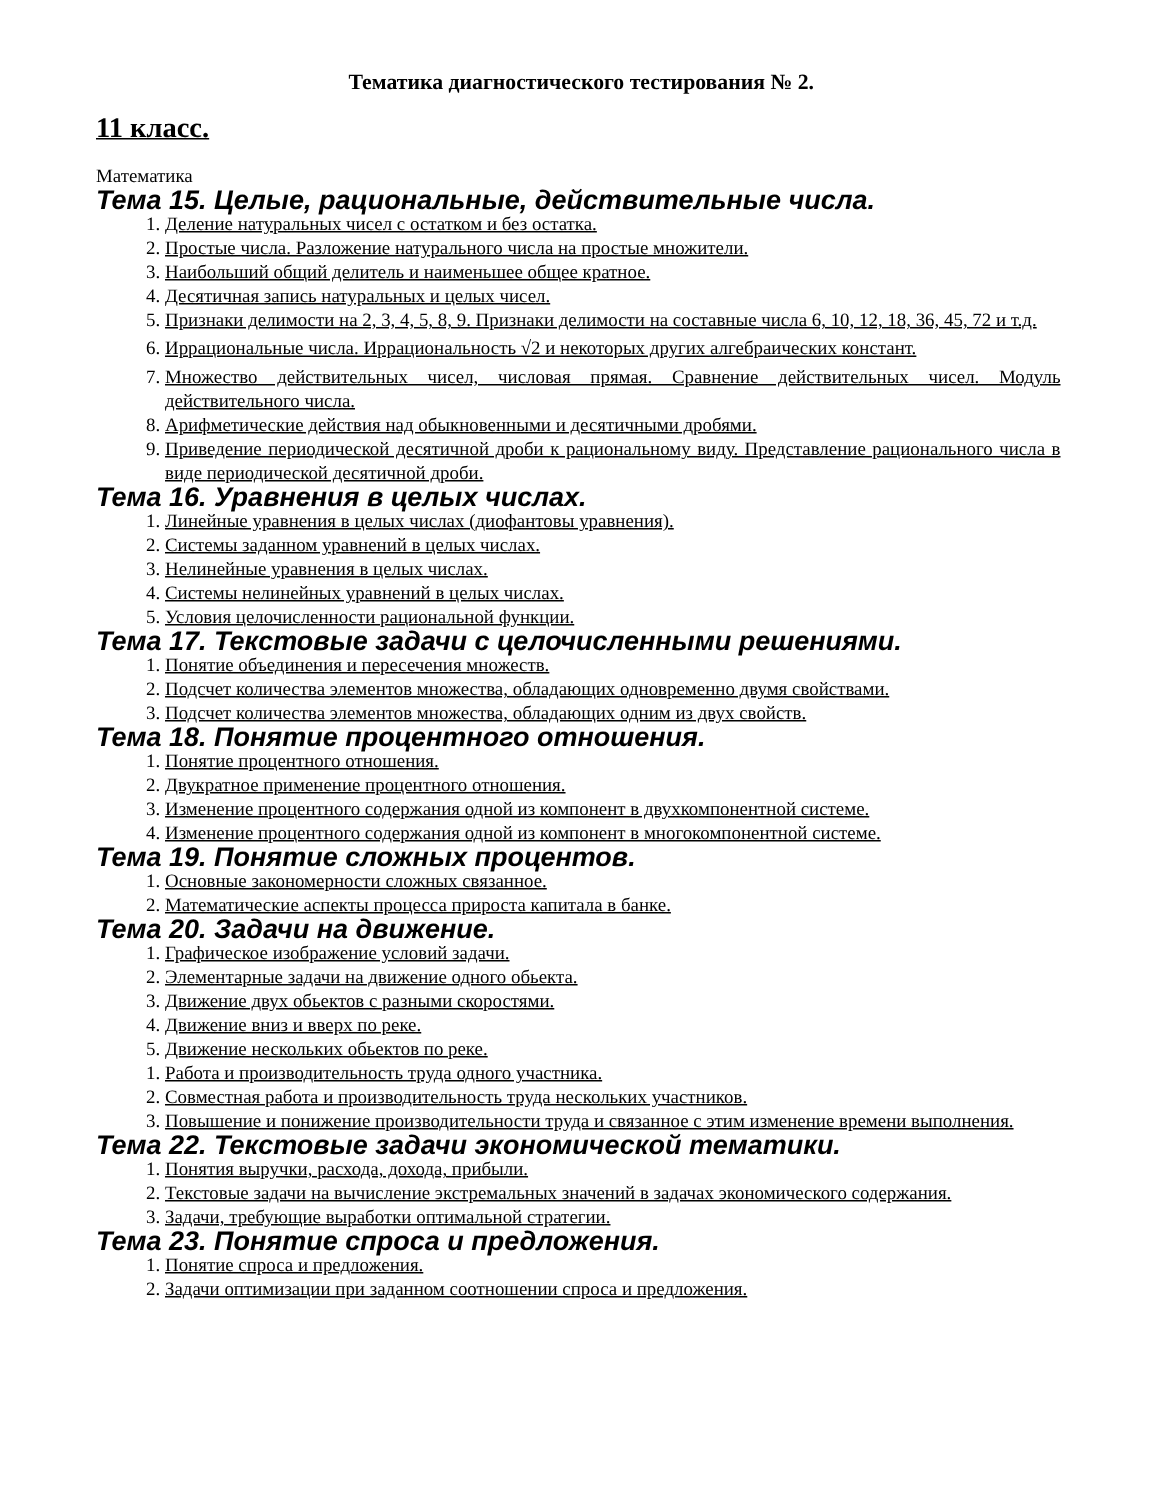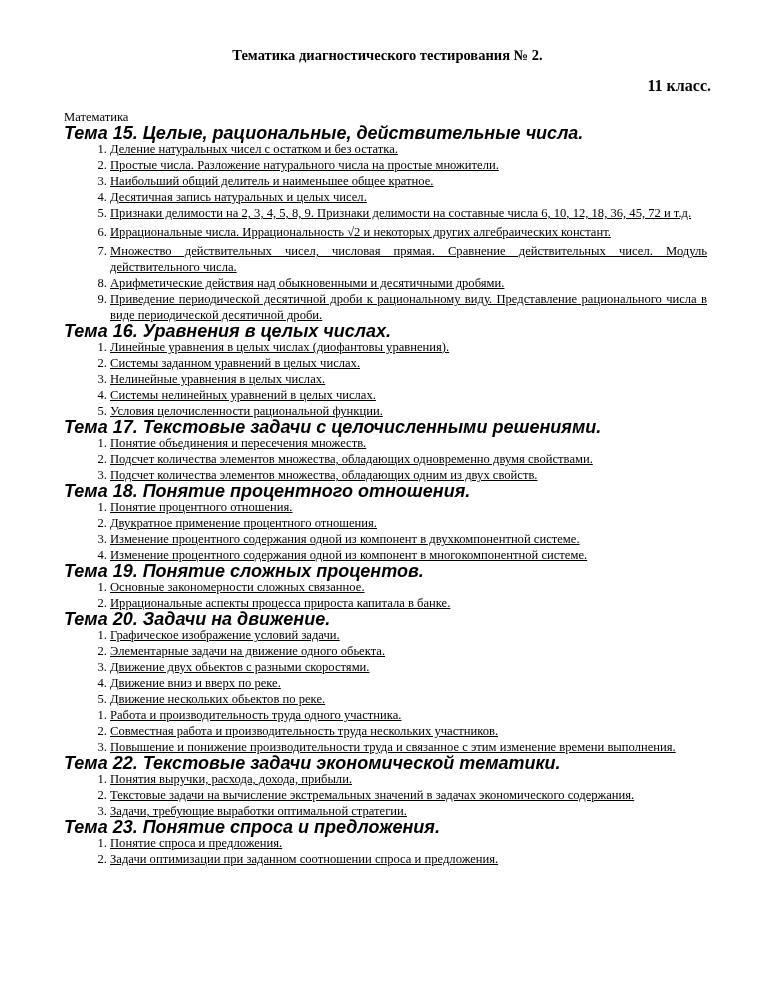--- a/index.html
+++ b/index.html
@@ -22,26 +22,27 @@
   }
   .doc-title {
     text-align: center;
     font-weight: bold;
     font-size: 14.5px;
     line-height: 18px;
     margin: 0 0 13px 0;
     font-family: "Liberation Serif", serif;
   }
   .doc-subtitle {
-    text-align: right;
+    text-align: left;
     font-weight: bold;
-    font-size: 16px;
+    font-size: 19px;
     line-height: 18px;
     margin: 0 0 14px 0;
     font-family: "Liberation Serif", serif;
+    text-decoration: underline;
   }
   .subject-line {
     font-size: 12.6px;
     line-height: 16px;
     margin: 0;
   }
   .topic-heading {
     font-family: "Liberation Sans", sans-serif;
     font-weight: bold;
     font-style: italic;
@@ -117,21 +118,21 @@
       <li>Двукратное применение процентного отношения.</li>
       <li>Изменение процентного содержания одной из компонент в двухкомпонентной системе.</li>
       <li>Изменение процентного содержания одной из компонент в многокомпонентной системе.</li>
     </ol>
   </section>
 
   <section>
     <p class="topic-heading">Тема 19. Понятие сложных процентов.</p>
     <ol class="topic-items">
       <li>Основные закономерности сложных связанное.</li>
-      <li>Иррациональные аспекты процесса прироста капитала в банке.</li>
+      <li>Математические аспекты процесса прироста капитала в банке.</li>
     </ol>
   </section>
 
   <section>
     <p class="topic-heading">Тема 20. Задачи на движение.</p>
     <ol class="topic-items">
       <li>Графическое изображение условий задачи.</li>
       <li>Элементарные задачи на движение одного обьекта.</li>
       <li>Движение двух обьектов с разными скоростями.</li>
       <li>Движение вниз и вверх по реке.</li>

